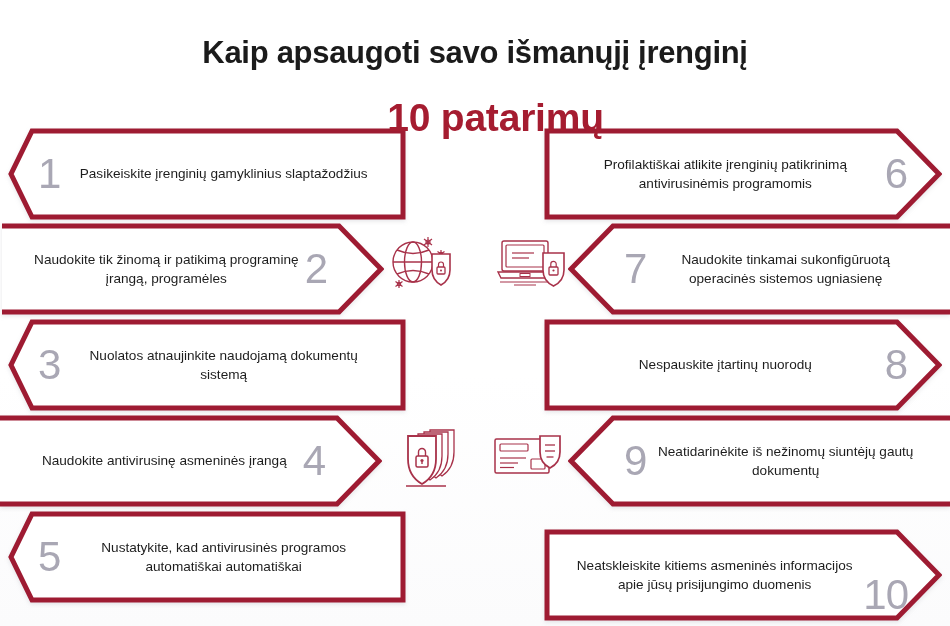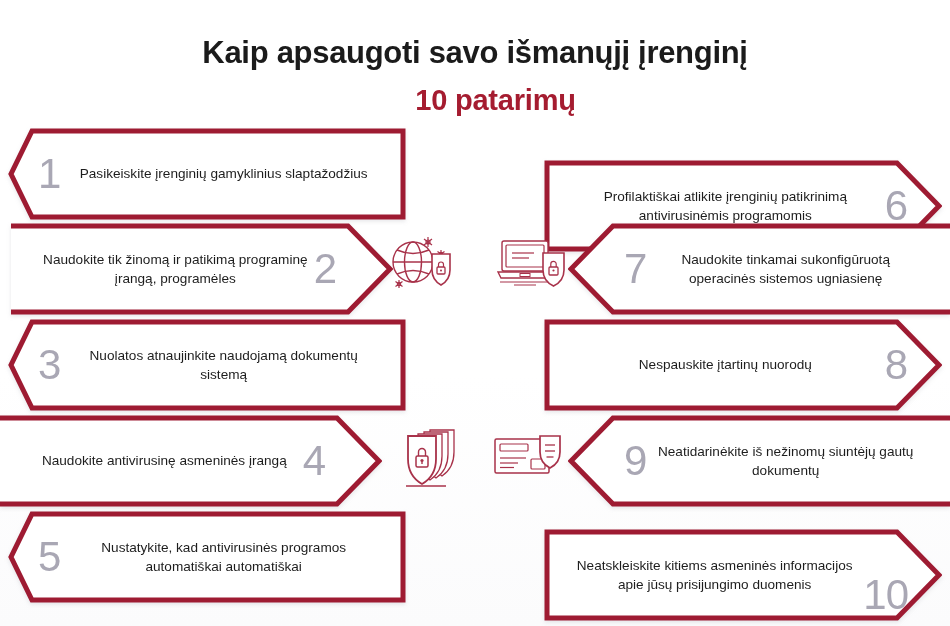--- a/index.html
+++ b/index.html
@@ -35,23 +35,23 @@
   .title {
     margin: 0;
     padding-top: 35px;
     font-size: 31px;
     font-weight: bold;
     color: #1b1b1b;
     letter-spacing: -0.3px;
     font-family: "Liberation Sans", sans-serif;
   }
   .subtitle {
-    margin: 4px;
+    margin: 16px;
     padding-top: 9px;
-    font-size: 29px;
+    font-size: 39px;
     font-weight: bold;
     color: #a51c30;
     letter-spacing: -0.2px;
     font-family: "Liberation Sans", sans-serif;
     padding-left: 41px;
   }
 
   
   .rows {
     position: absolute;
@@ -97,27 +97,27 @@
     text-align: center;
     font-size: 13.6px;
     line-height: 1.42;
     color: #1d1d1d;
     font-family: "Liberation Sans", sans-serif;
     padding: 0 6px;
   }
 
   
   .rowL1 { left: 8px;  top: 2px;   width: 398px; }
-  .rowL2 { left: 11px;  top: 97px;  width: 382px; }
+  .rowL2 { left: 2px;  top: 97px;  width: 382px; }
   .rowL3 { left: 8px;  top: 193px; width: 398px; }
   .rowL4 { left: 0px;  top: 289px; width: 382px; }
   .rowL5 { left: 8px;  top: 385px; width: 398px; }
 
   
-  .rowR6  { left: 544px; top: 2px;   width: 398px; margin-top: 32px; }
+  .rowR6  { left: 544px; top: 2px;   width: 398px; }
   .rowR7  { left: 568px; top: 97px;  width: 382px; }
   .rowR8  { left: 544px; top: 193px; width: 398px; text-decoration: underline; }
   .rowR9  { left: 568px; top: 289px; width: 382px; }
   .rowR10 { left: 544px; top: 403px; width: 398px; }
 
   
   .pad-notch-left  { padding-left: 30px;  padding-right: 20px; }
   .pad-flat-left   { padding-left: 26px;  padding-right: 56px; }
   .pad-notch-right { padding-left: 22px;  padding-right: 34px; }
   .pad-flat-right  { padding-left: 56px;  padding-right: 26px; }

